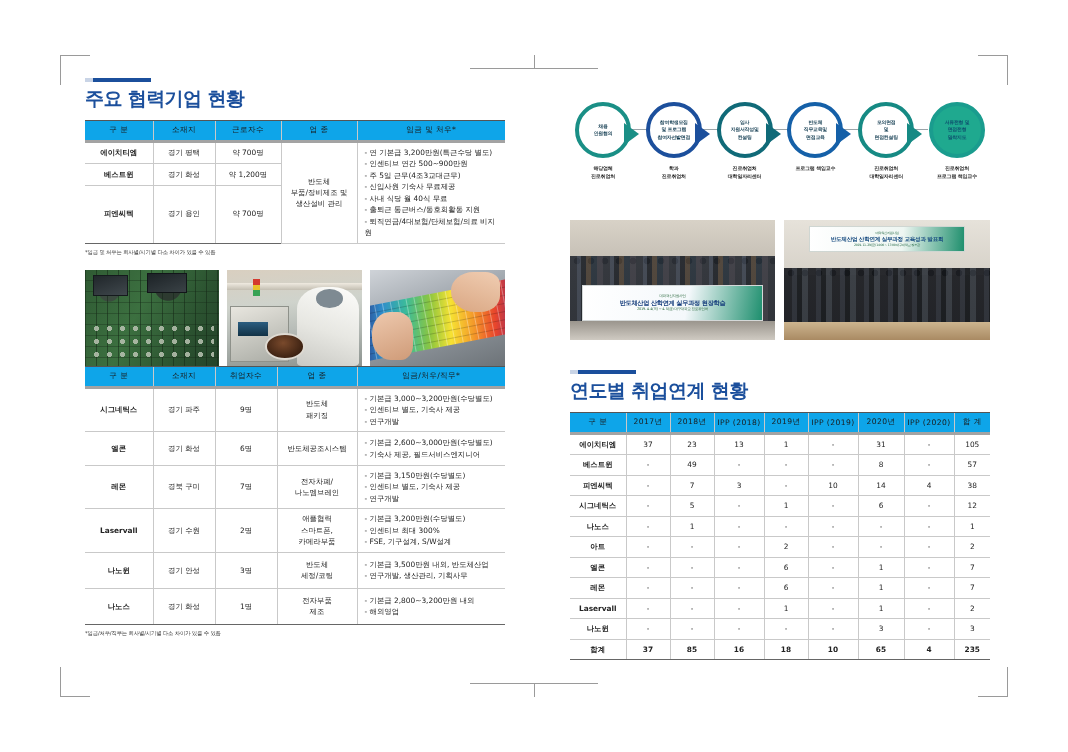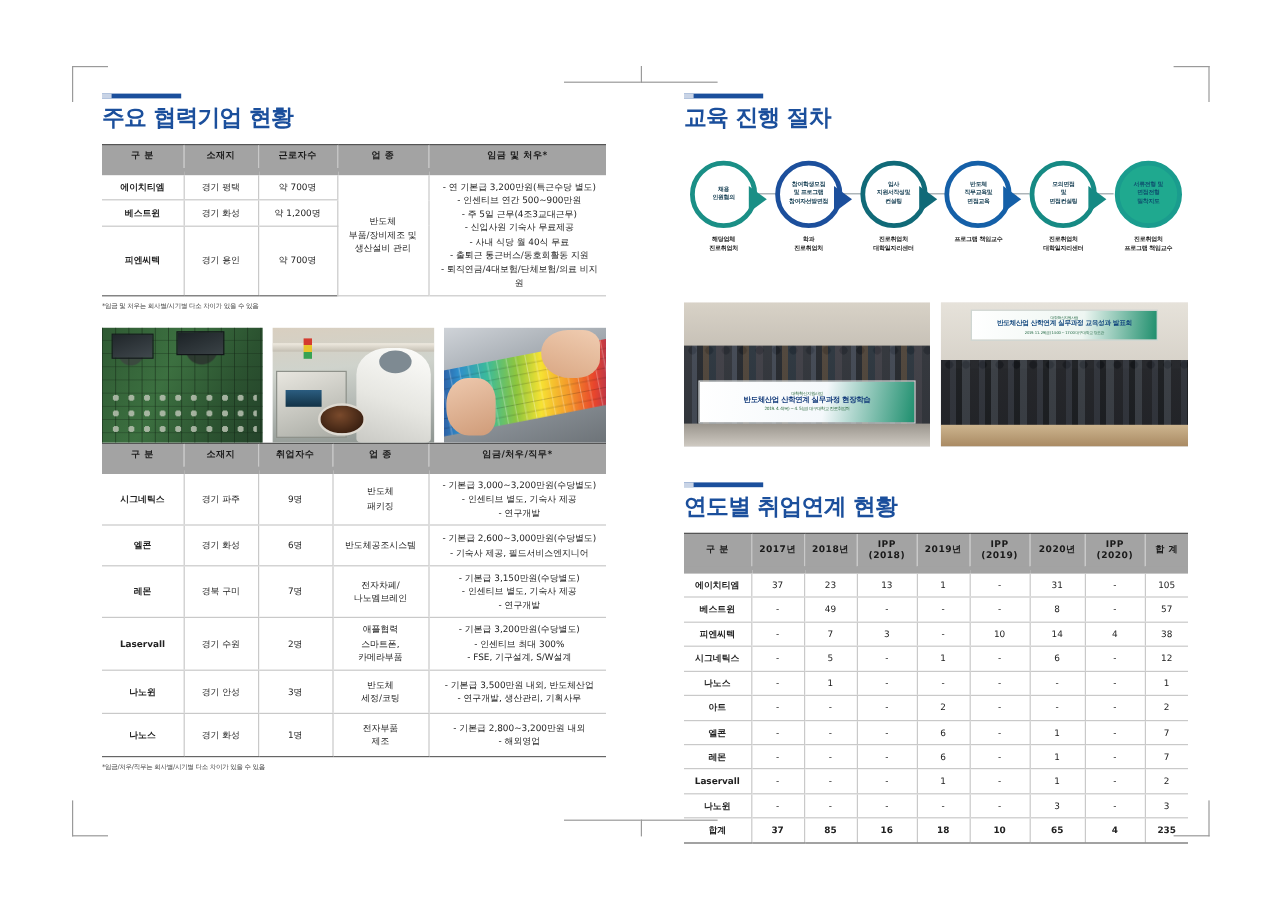--- a/index.html
+++ b/index.html
@@ -38,30 +38,30 @@
   .sec-rule::before { content:""; display:block; width:8px; height:4px; background:#c9d4e6; }
   .sec-title {
     font-size: 19px; font-weight: bold; color:#1b4f9c;
     letter-spacing:-0.6px; line-height:1.15;
   }
 
   
   table.t { border-collapse: collapse; width:100%; table-layout: fixed;
             font-size: 7.4px; color:#222; }
   table.t th {
-    background:#a3a3a3; border-top:1.6px solid #555; border-bottom:6px solid #a3a3a3;
-    padding:4.5px 2px; font-weight:bold; text-align:center; letter-spacing:0.4px;
+    background:#0ea5e9; border-top:1.6px solid #555; border-bottom:3px solid #a3a3a3;
+    padding:4.5px 2px; font-weight:normal; text-align:center; letter-spacing:0.4px;
     font-size:7.6px; color:#1a1a1a;
   }
   table.t td {
     border-bottom:1px solid #c9c9c9; padding:4px 4px; text-align:center;
     vertical-align: middle; line-height:1.55;
   }
   table.t tr:last-child td { border-bottom:1.4px solid #666; }
-  table.t td.l { text-align:center; padding-left:7px; }
+  table.t td.l { text-align:left; padding-left:7px; }
   table.t td.b { font-weight:bold; }
   .vline { border-left:1px solid #c9c9c9; }
   th.vline, td.vline { border-left:1px solid #c9c9c9; }
 
   .note { font-size:5.4px; color:#3a3a3a; margin-top:5px; letter-spacing:-0.2px; }
 
   
   .photos { display:flex; gap:8px; margin-top:14px; }
   .ph { height:96px; border:0; position:relative; overflow:hidden; }
   .ph.p1 { width:137px; }
@@ -404,24 +404,20 @@
             <div>- 해외영업</div>
           </td>
         </tr>
       </tbody>
     </table>
     <div class="note">*임금/처우/직무는 회사별/시기별 다소 차이가 있을 수 있음</div>
   </div>
 
   <div class="col col-right">
 
-    <div class="sec">
-      <div class="sec-rule"></div>
-      <div class="sec-title">교육 진행 절차</div>
-    </div>
 
     <div class="flow">
       <div class="connector" style="left:62px;  width:16px;"></div>
       <div class="connector" style="left:132px; width:16px;"></div>
       <div class="connector" style="left:202px; width:16px;"></div>
       <div class="connector" style="left:272px; width:16px;"></div>
       <div class="connector" style="left:342px; width:16px;"></div>
       <div class="row">
         <div class="step">
           <div class="circ c1">

